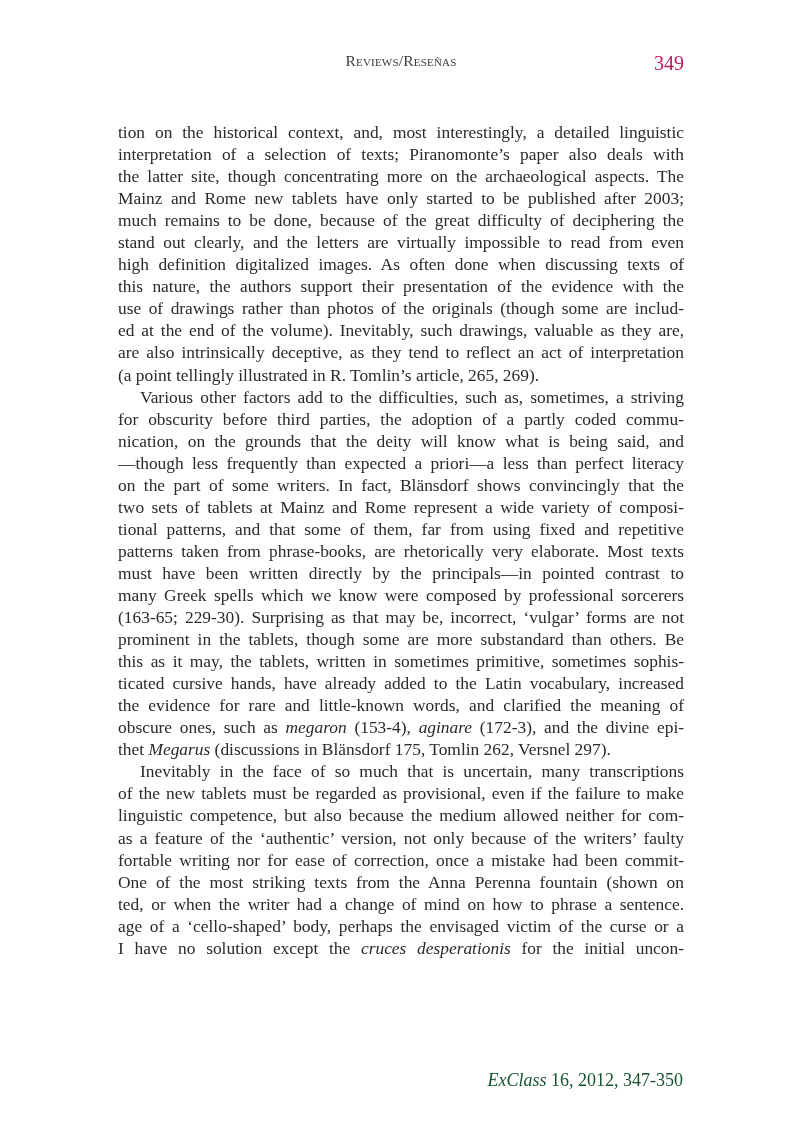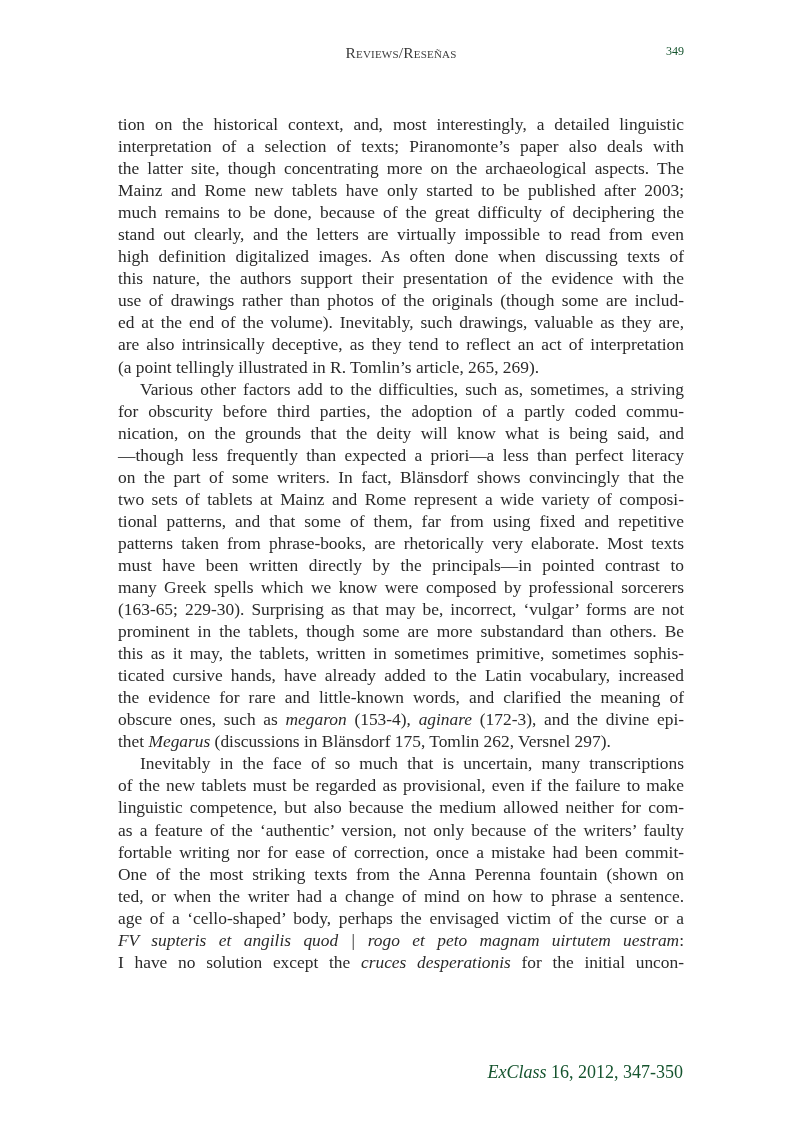--- a/index.html
+++ b/index.html
@@ -10,21 +10,21 @@
     body {
       width: 800px;
       height: 1129px;
       position: relative;
       overflow: hidden;
       font-family: "Liberation Serif", "DejaVu Serif", serif;
       color: #2a2a2a;
     }
     .page {
       position: absolute;
-      left: 0; top: 0;
+      left: 0; top: 8px;
       width: 800px; height: 842px;
     }
     .running-head {
       position: absolute;
       top: 44px;
       left: 118px;
       width: 566px;
       height: 24px;
       font-size: 15px;
     }
@@ -34,22 +34,22 @@
       width: 100%;
       text-align: center;
       font-variant: small-caps;
       letter-spacing: 0.2px;
       font-size: 15.5px;
       color: #3a3a3a;
     }
     .page-number {
       position: absolute;
       right: 0;
-      font-size: 12px;
-      color: #14532d;
+      font-size: 20px;
+      color: #be185d;
     }
     .body-text {
       position: absolute;
       top: 113px;
       left: 118px;
       width: 566px;
       font-size: 17.4px;
       line-height: 22.05px;
       text-align: justify;
       hyphens: manual;
@@ -123,21 +123,20 @@
       </div>
       <div>
         <span class="line indent"><span>Inevitably in the face of so much that is uncertain, many transcriptions</span></span>
         <span class="line"><span>of the new tablets must be regarded as provisional, even if the failure to make</span></span>
         <span class="line"><span>linguistic competence, but also because the medium allowed neither for com-</span></span>
         <span class="line"><span>as a feature of the ‘authentic’ version, not only because of the writers’ faulty</span></span>
         <span class="line"><span>fortable writing nor for ease of correction, once a mistake had been commit-</span></span>
         <span class="line"><span>One of the most striking texts from the Anna Perenna fountain (shown on</span></span>
         <span class="line"><span>ted, or when the writer had a change of mind on how to phrase a sentence.</span></span>
         <span class="line"><span>age of a ‘cello-shaped’ body, perhaps the envisaged victim of the curse or a</span></span>
-        <span class="line"><span class="it">FV supteris et angilis quod  |  rogo et peto magnam uirtutem uestram</span><span>:</span></span>
         <span class="line"><span>I have no solution except the </span><span class="it">cruces desperationis</span><span> for the initial uncon-</span></span>
       </div>
     </div>
 
   <div class="footer">
     <span class="journal">ExClass</span><span> 16, 2012, 347-350</span>
   </div>
 
 </div>
 

